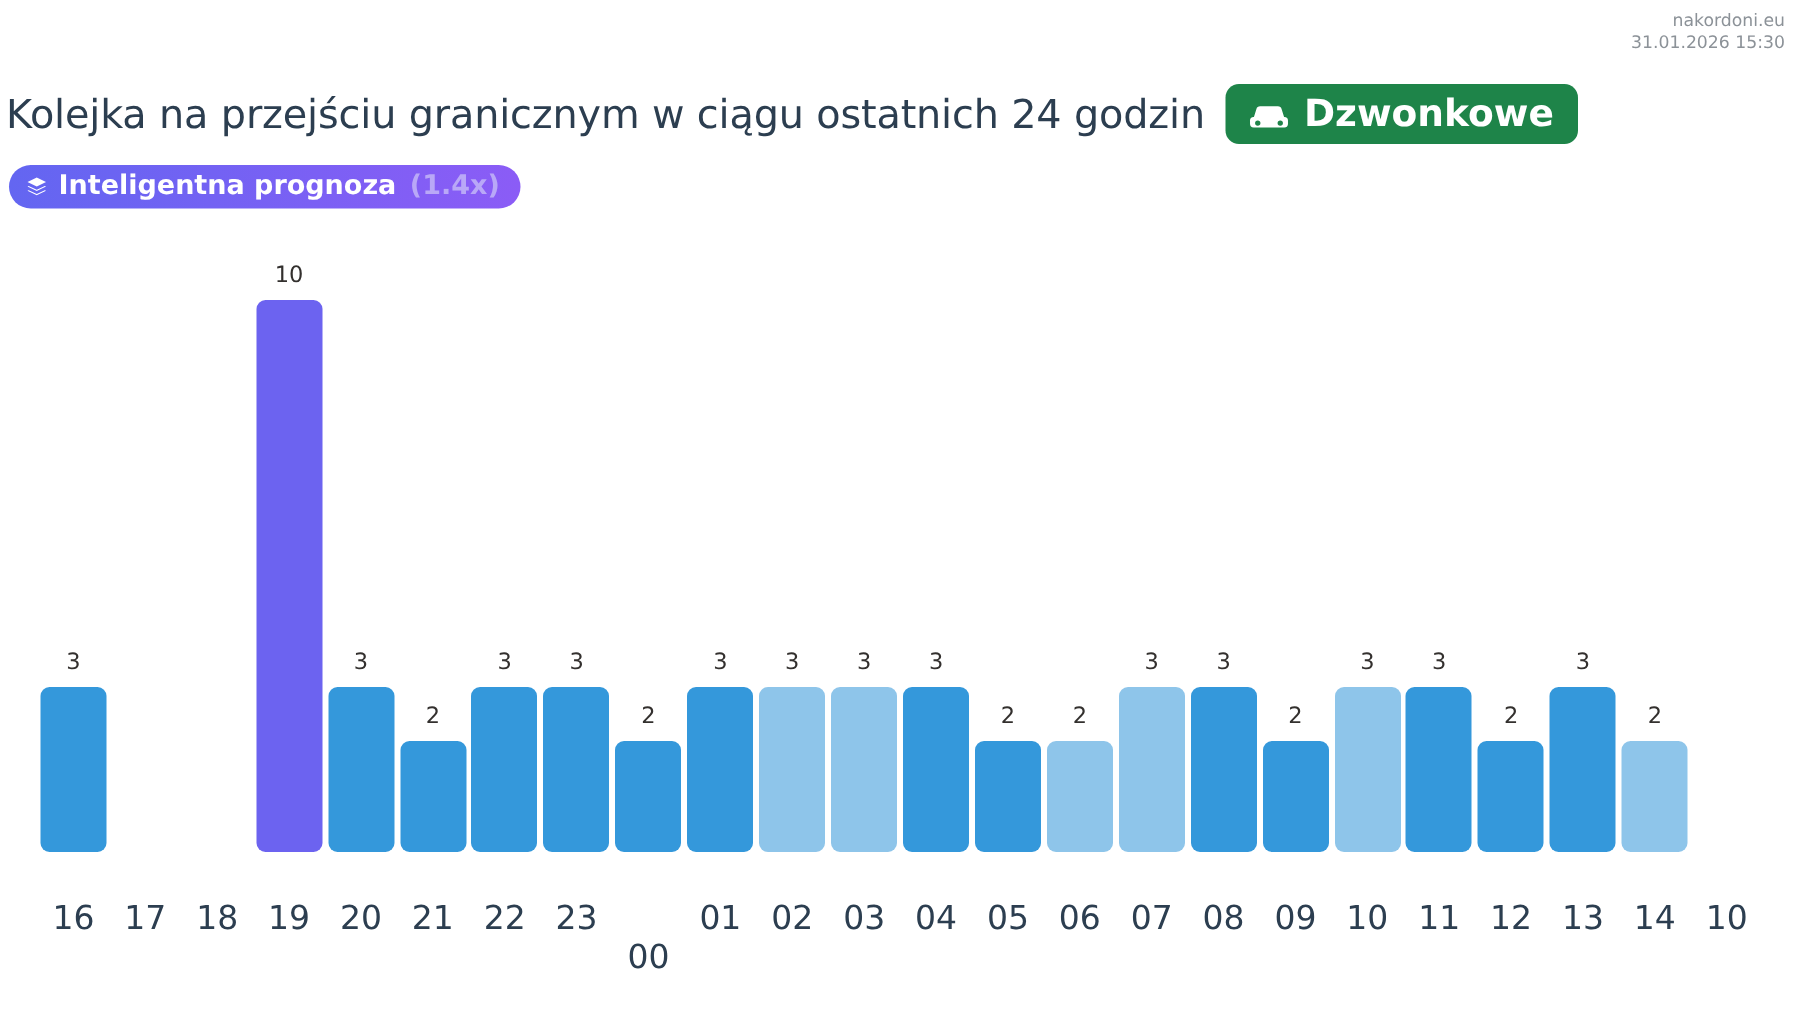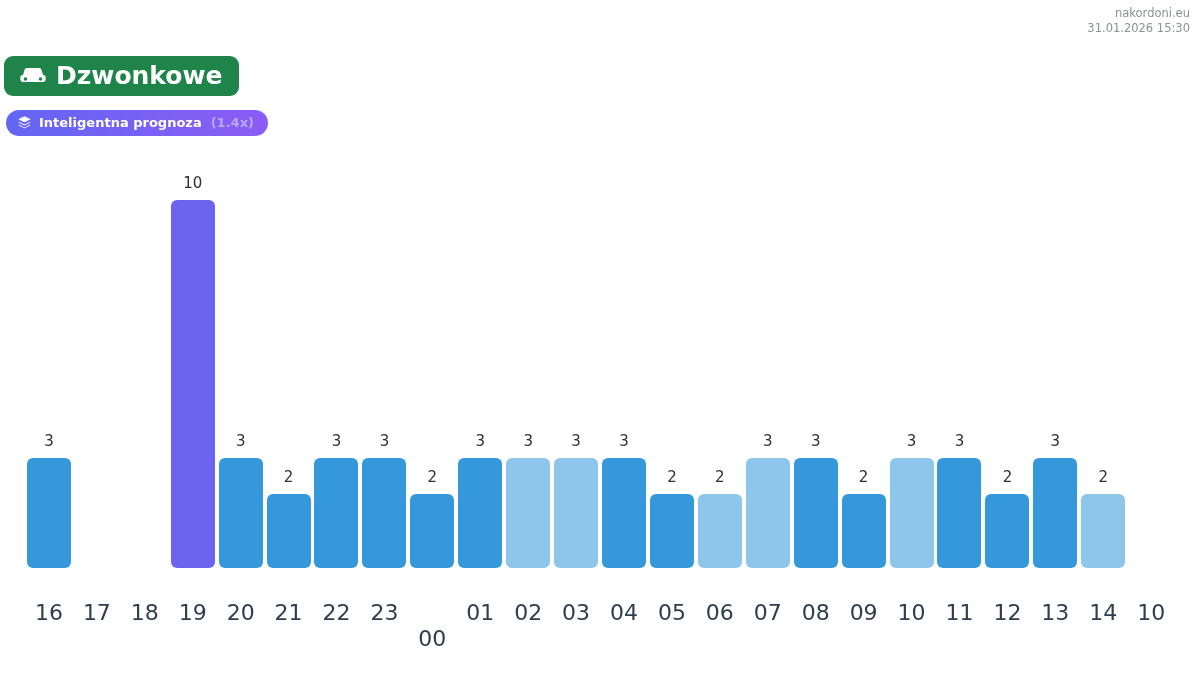--- a/index.html
+++ b/index.html
@@ -39,21 +39,21 @@
   }
   .page-title {
     font-size: 26.5px;
     font-weight: 400;
     color: #2c3e50;
     white-space: nowrap;
     letter-spacing: -0.1px;
   }
   .crossing-badge {
     display: inline-flex;
-    align-items: flex-start;
+    align-items: flex-end;
     gap: 8px;
     background: #1e8449;
     color: #ffffff;
     border-radius: 9px;
     padding: 7px 16px 8px 14px;
     font-size: 25px;
     font-weight: bold;
     line-height: 1;
     white-space: nowrap;
   }
@@ -68,21 +68,21 @@
     position: absolute;
     top: 110px;
     left: 6px;
     display: inline-flex;
     align-items: center;
     gap: 7px;
     background: linear-gradient(90deg, #6366f1 0%, #8b5cf6 100%);
     border-radius: 999px;
     padding: 5px 14px 6px 11px;
     color: #ffffff;
-    font-size: 13px;
+    font-size: 18px;
     font-weight: bold;
     line-height: 1;
     white-space: nowrap;
   }
   .forecast-pill .layers-ico {
     display: inline-block;
     width: 15px;
     height: 15px;
     flex: 0 0 auto;
   }
@@ -147,20 +147,21 @@
 </style>
 </head>
 <body>
 
 <div class="meta">
   <div>nakordoni.eu</div>
   <div>31.01.2026 15:30</div>
 </div>
 
 <div class="title-row">
+  <div class="page-title">Kolejka na przejściu granicznym w ciągu ostatnich 24 godzin</div>
   <div class="crossing-badge">
     <span class="car-ico">
       <svg viewBox="0 0 32 22" width="30" height="22" aria-hidden="true">
         <path d="M5 13 L7 6.5 C7.4 5.2 8.3 4.5 9.7 4.5 L22.3 4.5 C23.7 4.5 24.6 5.2 25 6.5 L27 13 Z" fill="#ffffff"></path>
         <rect x="2.5" y="12" width="27" height="7.5" rx="2.6" fill="#ffffff"></rect>
         <circle cx="8" cy="16.4" r="1.9" fill="#1e8449"></circle>
         <circle cx="24" cy="16.4" r="1.9" fill="#1e8449"></circle>
       </svg>
     </span>
     <span>Dzwonkowe</span>

